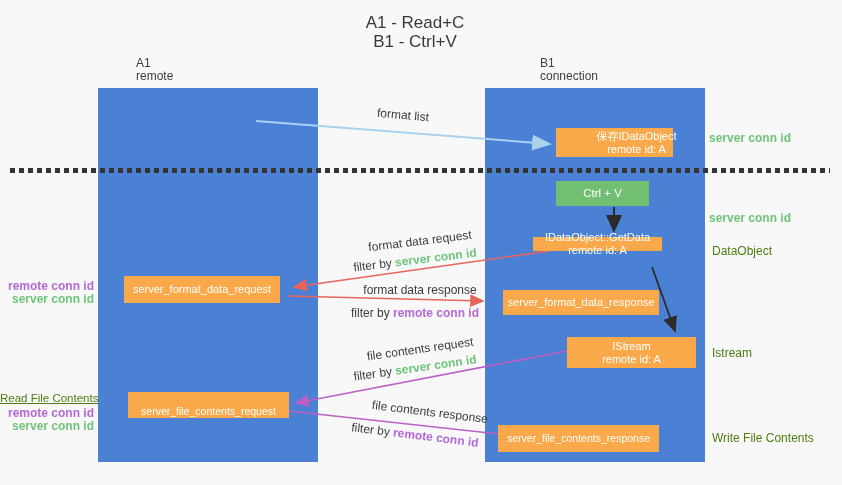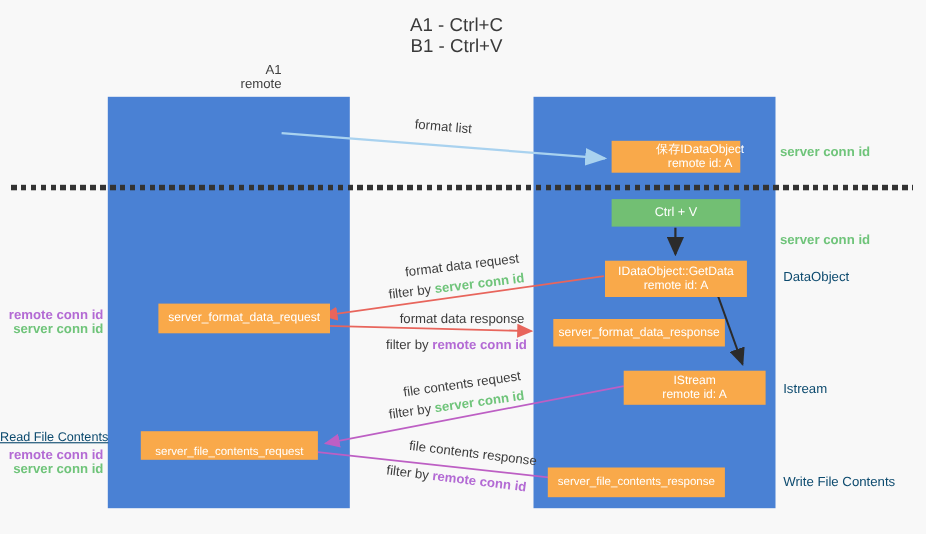--- a/index.html
+++ b/index.html
@@ -3,21 +3,21 @@
 <meta charset="utf-8">
 <style>
   * { margin:0; padding:0; box-sizing:border-box; }
   html,body { width:842px; height:485px; }
   body { font-family:"Liberation Sans", sans-serif; background:#f8f8f8; }
   #stage { position:relative; width:842px; height:485px; background:#f8f8f8; overflow:hidden; }
 
   .title { position:absolute; left:310px; top:13px; width:210px; text-align:center;
            font-size:17px; line-height:19px; color:#3a3a3a; }
 
-  .lane-header { position:absolute; width:120px; text-align:right; font-size:12px;
+  .lane-header { position:absolute; width:120px; text-align:left; font-size:12px;
                  line-height:13px; color:#404040; top:57px; }
   #hdr-left  { left:136px; }
   #hdr-right { left:540px; }
 
   .lane { position:absolute; top:88px; width:220px; height:374px; background:#4a81d4; z-index:1; }
   #lane-left  { left:98px; }
   #lane-right { left:485px; }
 
   .dotted-line { position:absolute; left:10px; top:168px; width:820px; height:5px; z-index:2;
                  background:repeating-linear-gradient(to right,#333333 0 5px,transparent 5px 9px); }
@@ -26,50 +26,54 @@
 
   .box { position:absolute; z-index:4; display:flex; flex-direction:column; align-items:center;
          justify-content:center; color:#ffffff; font-size:11px; line-height:13px;
          text-align:center; white-space:nowrap; }
   .box.green  { background:#72bf73; }
   .box.orange { background:#f9a94a; }
   .box .l1, .box .l2 { display:block; }
 
   #box-ctrlc   { left:138px; top:104px; width:116px; height:28px; font-size:11.5px; }
   #box-save    { left:556px; top:128px; width:117px; height:29px;padding-left:44px; }
-  #box-ctrlv   { left:556px; top:181px; width:117px; height:25px; font-size:11.5px; }
-  #box-getdata { left:550px; top:237px; width:129px; height:33px; }
-  #box-freq    { left:144px; top:276px; width:156px; height:27px; }
+  #box-ctrlv   { left:556px; top:181px; width:93px; height:25px; font-size:11.5px; }
+  #box-getdata { left:533px; top:237px; width:129px; height:14px; }
+  #box-freq    { left:124px; top:276px; width:156px; height:27px; }
   #box-fresp   { left:488px; top:290px; width:156px; height:25px;margin-left:15px; }
   #box-istream { left:567px; top:337px; width:129px; height:31px; }
   #box-cfreq   { left:128px; top:392px; width:161px; height:26px; font-size:10.5px;justify-content:flex-end; }
   #box-cfresp  { left:498px; top:425px; width:161px; height:27px; font-size:10.5px; }
 
-  .side-label { position:absolute; z-index:5; font-size:12px; color:#0c4a6e; white-space:nowrap; }
+  .side-label { position:absolute; z-index:5; font-size:12px; color:#4d7c0f; white-space:nowrap; }
   .green-txt  { color:#6fc47a; font-weight:bold; }
   .purple-txt { color:#b36ad4; font-weight:bold; }
 
   .left-col { left:0; width:94px; text-align:right; }
 
   .arrow-label { position:absolute; z-index:5; font-size:12px; color:#3d3d3d;
                  text-align:center; white-space:nowrap; }
 </style>
 </head>
 <body>
 
 <div id="stage">
 
   <div class="title">
-    <div>A1 - Ctrl+C</div>
+    <div>A1 - Read+C</div>
     <div>B1 - Ctrl+V</div>
   </div>
 
   <div id="hdr-left" class="lane-header">
     <div>A1</div>
     <div>remote</div>
+  </div>
+  <div id="hdr-right" class="lane-header">
+    <div>B1</div>
+    <div>connection</div>
   </div>
 
   <div id="lane-left" class="lane"></div>
   <div id="lane-right" class="lane"></div>
 
   <div class="dotted-line"></div>
 
   <svg class="arrows" width="842" height="485" viewBox="0 0 842 485">
     <defs>
       <marker id="ah-blue" markerWidth="10" markerHeight="8" refX="9" refY="4" orient="auto">

